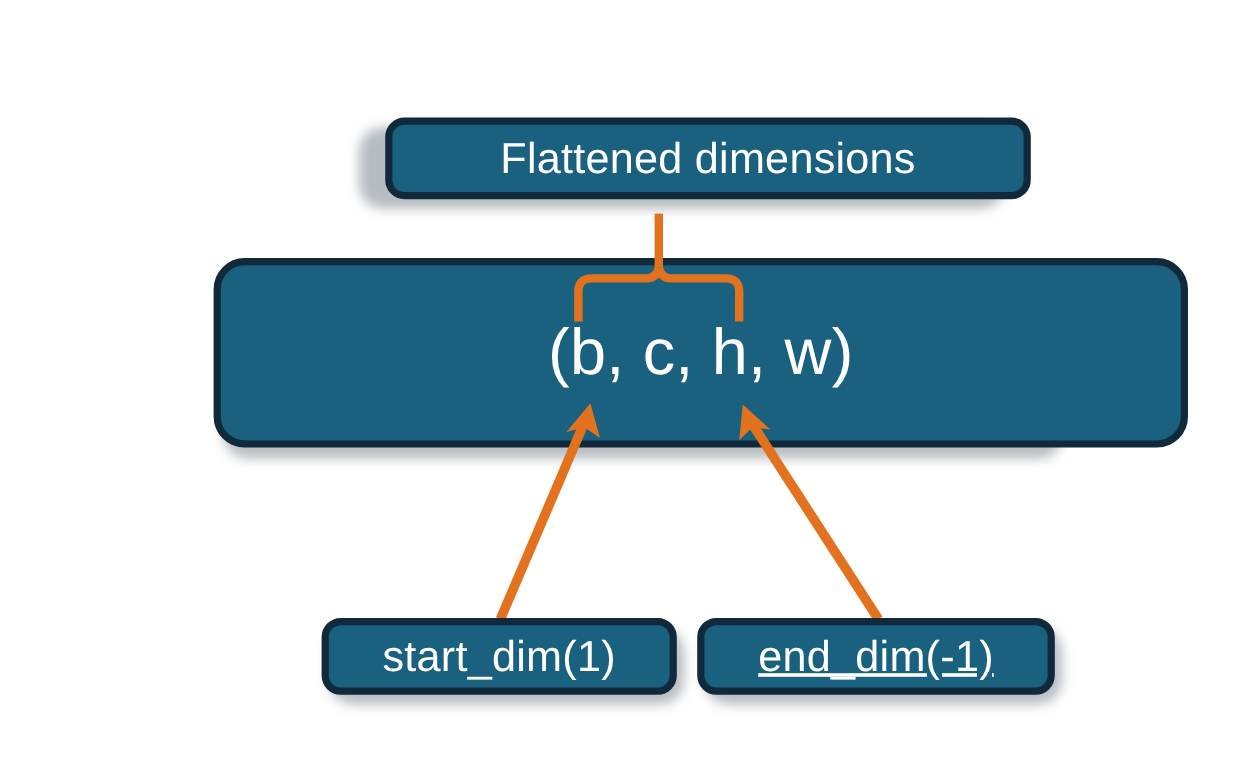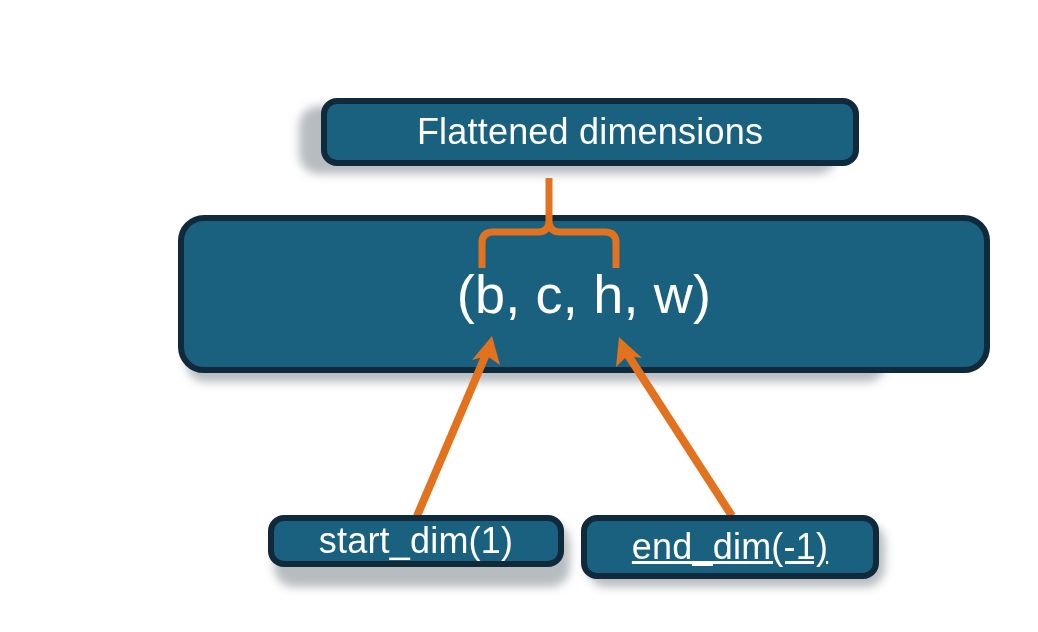--- a/index.html
+++ b/index.html
@@ -69,21 +69,21 @@
     height: 158px;
     border-radius: 26px;
     z-index: 1;
   }
   #box-shape .node-label { font-size: 54px; }
 
   #box-start-dim {
     left: 268px;
     top: 515px;
     width: 296px;
-    height: 52px;
+    height: 64px;
     border-radius: 16px;
     z-index: 3;
     text-align: center;
   }
   #box-start-dim .node-label { font-size: 36px; }
 
   #box-end-dim {
     left: 581px;
     top: 515px;
     width: 298px;

